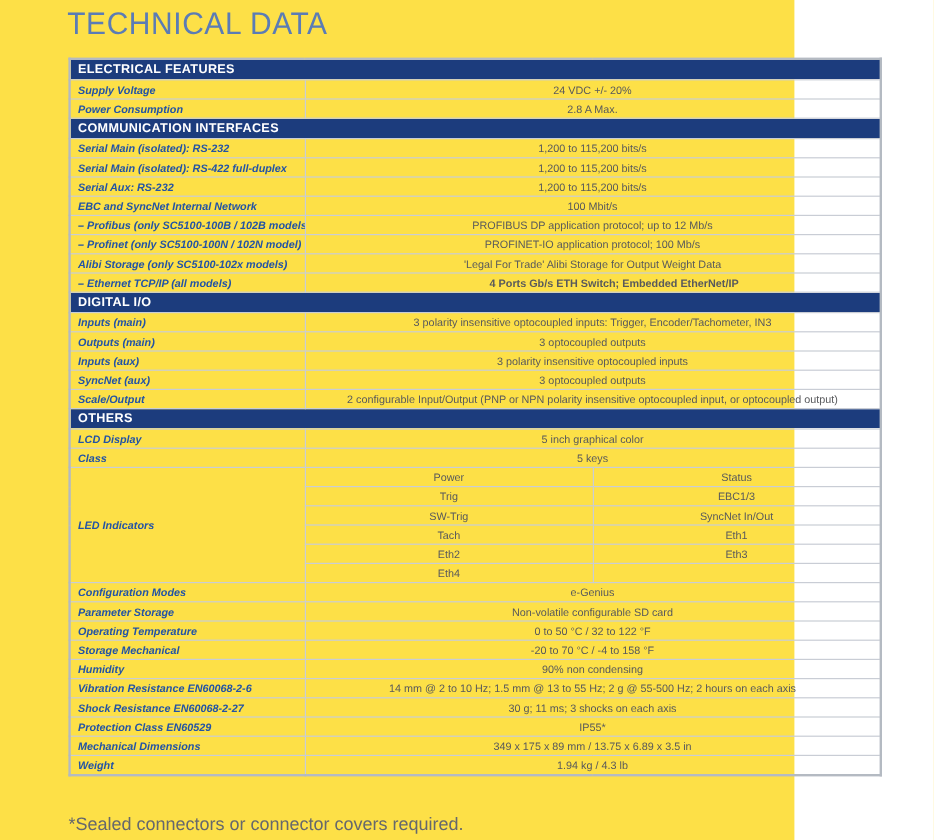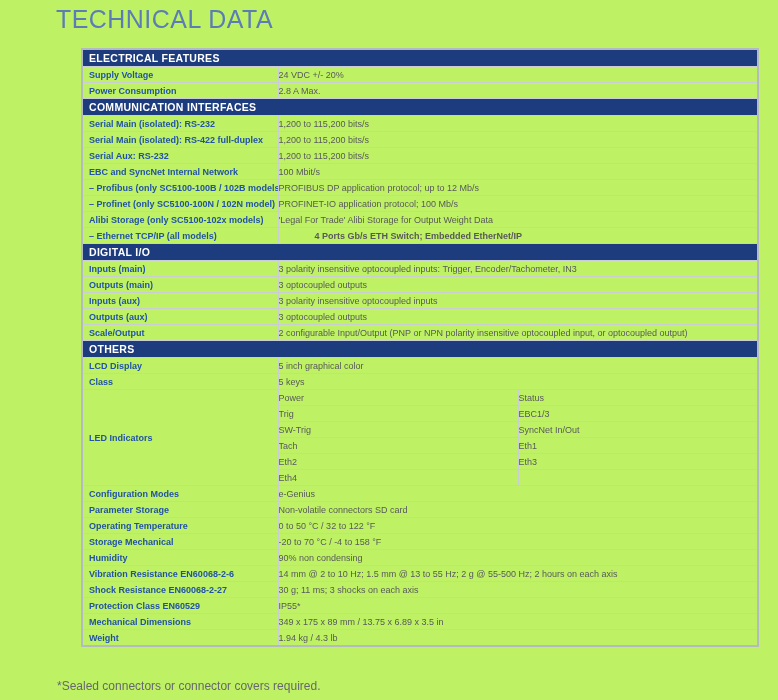--- a/index.html
+++ b/index.html
@@ -8,23 +8,23 @@
     background: #ffffff;
   }
   body {
     width: 778px;
     height: 700px;
     overflow: hidden;
     font-family: "Liberation Sans", sans-serif;
   }
   .page {
     position: relative;
-    width: 778px;
+    width: 662px;
     height: 700px;
-    background: #bef264;
+    background: #fde047;
   }
   .title {
     position: absolute;
     left: 56px;
     top: 4px;
     margin: 0;
     font-size: 26px;
     font-weight: 400;
     letter-spacing: 0.5px;
     color: var(--title-text, #5b7cb5);
@@ -32,21 +32,20 @@
     transform-origin: left;
   }
   table.spec-table {
     position: absolute;
     left: 57px;
     top: 48px;
     width: 676px;
     border-collapse: collapse;
     table-layout: fixed;
     border: 2px solid #b4bac2;
-    margin-left: 24px;
   }
   td {
     border: 1px solid var(--row-border, #c9cdd5);
     padding: 0;
     overflow: hidden;
     white-space: nowrap;
   }
   td.section-header {
     height: 16px;
     background: var(--header-bg, #1c3c7d);
@@ -54,39 +53,40 @@
     font-weight: bold;
     font-size: 10.5px;
     letter-spacing: 0.3px;
     padding-left: 6px;
     text-align: left;
   }
   td.label-cell {
     height: 15px;
     color: var(--label-text, #2253a6);
     font-weight: bold;
+    font-style: italic;
     font-size: 9px;
     padding-left: 6px;
     text-align: left;
   }
   td.value-cell {
     height: 15px;
     color: var(--value-text, #58595c);
     font-size: 9px;
-    text-align: left;
+    text-align: center;
   }
   td.value-cell.bold {
     font-weight: bold;
     padding-left: 36px;
   }
   .footnote {
     position: absolute;
     left: 57px;
     top: 679px;
-    font-size: 12px;
+    font-size: 15px;
     color: #66686c;
   }
 </style>
 </head>
 <body>
 
 <div class="page">
   <h1 class="title">TECHNICAL DATA</h1>
 
   <table class="spec-table">
@@ -151,21 +151,21 @@
         </tr>
         <tr class="spec-row">
           <td class="label-cell">Outputs (main)</td>
           <td class="value-cell" colspan="2">3 optocoupled outputs</td>
         </tr>
         <tr class="spec-row">
           <td class="label-cell">Inputs (aux)</td>
           <td class="value-cell" colspan="2">3 polarity insensitive optocoupled inputs</td>
         </tr>
         <tr class="spec-row">
-          <td class="label-cell">Outputs (aux)</td>
+          <td class="label-cell">SyncNet (aux)</td>
           <td class="value-cell" colspan="2">3 optocoupled outputs</td>
         </tr>
         <tr class="spec-row">
           <td class="label-cell">Scale/Output</td>
           <td class="value-cell" colspan="2">2 configurable Input/Output (PNP or NPN polarity insensitive optocoupled input, or optocoupled output)</td>
         </tr>
         <tr class="section-row">
           <td class="section-header" colspan="3">OTHERS</td>
         </tr>
         <tr class="spec-row">
@@ -200,21 +200,21 @@
         <tr class="spec-row">
           <td class="value-cell">Eth4</td>
           <td class="value-cell"></td>
         </tr>
         <tr class="spec-row">
           <td class="label-cell">Configuration Modes</td>
           <td class="value-cell" colspan="2">e-Genius</td>
         </tr>
         <tr class="spec-row">
           <td class="label-cell">Parameter Storage</td>
-          <td class="value-cell" colspan="2">Non-volatile connectors SD card</td>
+          <td class="value-cell" colspan="2">Non-volatile configurable SD card</td>
         </tr>
         <tr class="spec-row">
           <td class="label-cell">Operating Temperature</td>
           <td class="value-cell" colspan="2">0 to 50 °C / 32 to 122 °F</td>
         </tr>
         <tr class="spec-row">
           <td class="label-cell">Storage Mechanical</td>
           <td class="value-cell" colspan="2">-20 to 70 °C / -4 to 158 °F</td>
         </tr>
         <tr class="spec-row">

